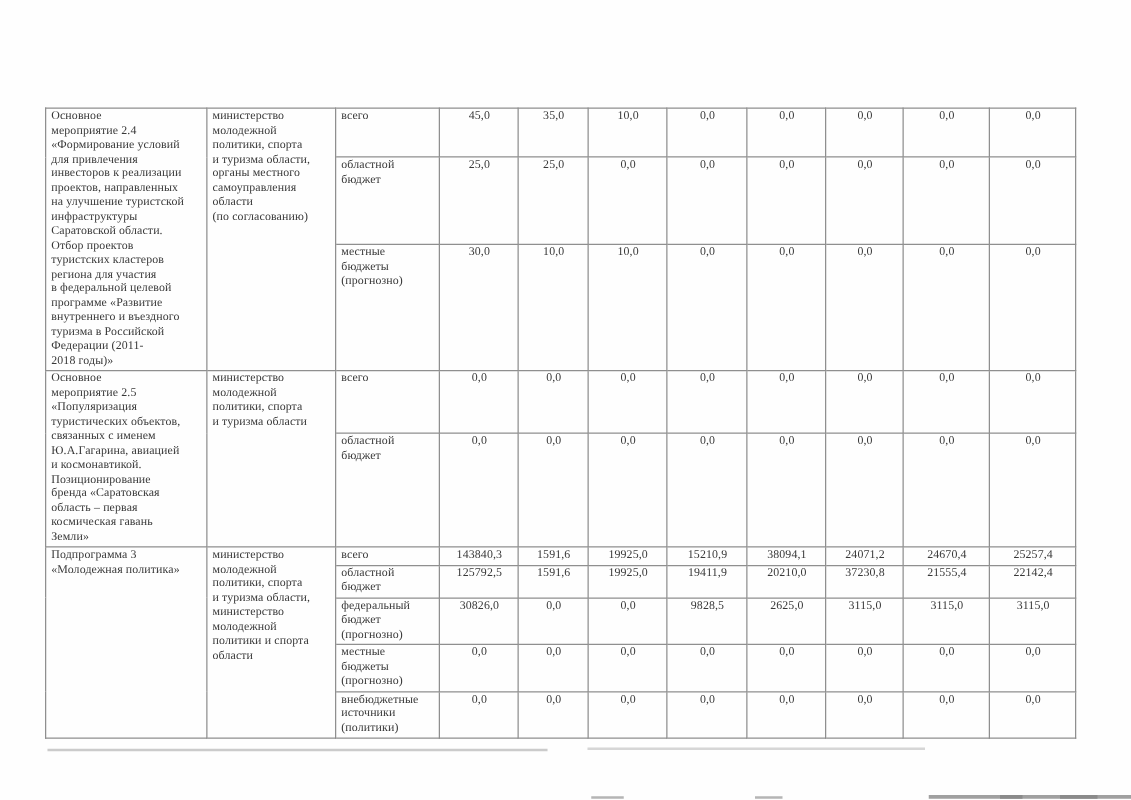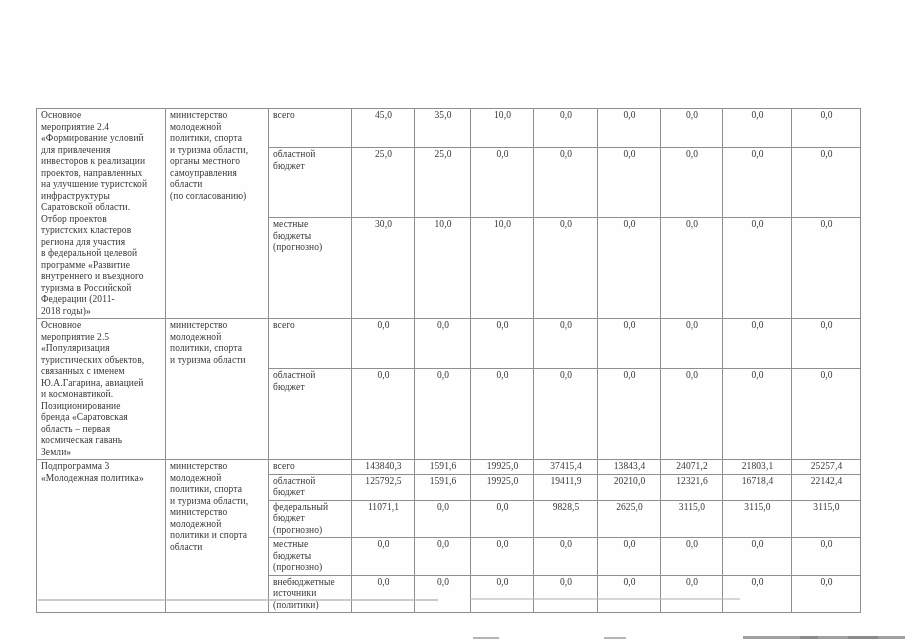--- a/index.html
+++ b/index.html
@@ -18,21 +18,21 @@
   .page-number {
     position: absolute;
     top: 48px; left: 0; width: 905px;
     text-align: center;
     font-size: 13px;
     letter-spacing: 0.5px;
     color: #333;
   }
   .doc-table-wrap {
     position: absolute;
-    left: 36px; top: 108px;
+    left: 36px; top: 86px;
     width: 824px;
     filter: blur(0.2px);
   }
   table.budget {
     border-collapse: collapse;
     table-layout: fixed;
     width: 824px;
     font-size: 9.5px;
     line-height: 11.5px;
     letter-spacing: 0.1px;
@@ -194,43 +194,43 @@
 политики, спорта
 и туризма области,
 министерство
 молодежной
 политики и спорта
 области</td>
           <td class="lbl-cell">всего</td>
           <td class="val-cell">143840,3</td>
           <td class="val-cell">1591,6</td>
           <td class="val-cell">19925,0</td>
-          <td class="val-cell">37415,4</td>
-          <td class="val-cell">13843,4</td>
+          <td class="val-cell">15210,9</td>
+          <td class="val-cell">38094,1</td>
           <td class="val-cell">24071,2</td>
-          <td class="val-cell">21803,1</td>
+          <td class="val-cell">24670,4</td>
           <td class="val-cell">25257,4</td>
         </tr>
         <tr>
           <td class="lbl-cell">областной
 бюджет</td>
           <td class="val-cell">125792,5</td>
           <td class="val-cell">1591,6</td>
           <td class="val-cell">19925,0</td>
           <td class="val-cell">19411,9</td>
           <td class="val-cell">20210,0</td>
-          <td class="val-cell">12321,6</td>
-          <td class="val-cell">16718,4</td>
+          <td class="val-cell">37230,8</td>
+          <td class="val-cell">21555,4</td>
           <td class="val-cell">22142,4</td>
         </tr>
         <tr>
           <td class="lbl-cell">федеральный
 бюджет
 (прогнозно)</td>
-          <td class="val-cell">11071,1</td>
+          <td class="val-cell">30826,0</td>
           <td class="val-cell">0,0</td>
           <td class="val-cell">0,0</td>
           <td class="val-cell">9828,5</td>
           <td class="val-cell">2625,0</td>
           <td class="val-cell">3115,0</td>
           <td class="val-cell">3115,0</td>
           <td class="val-cell">3115,0</td>
         </tr>
         <tr>
           <td class="lbl-cell">местные

